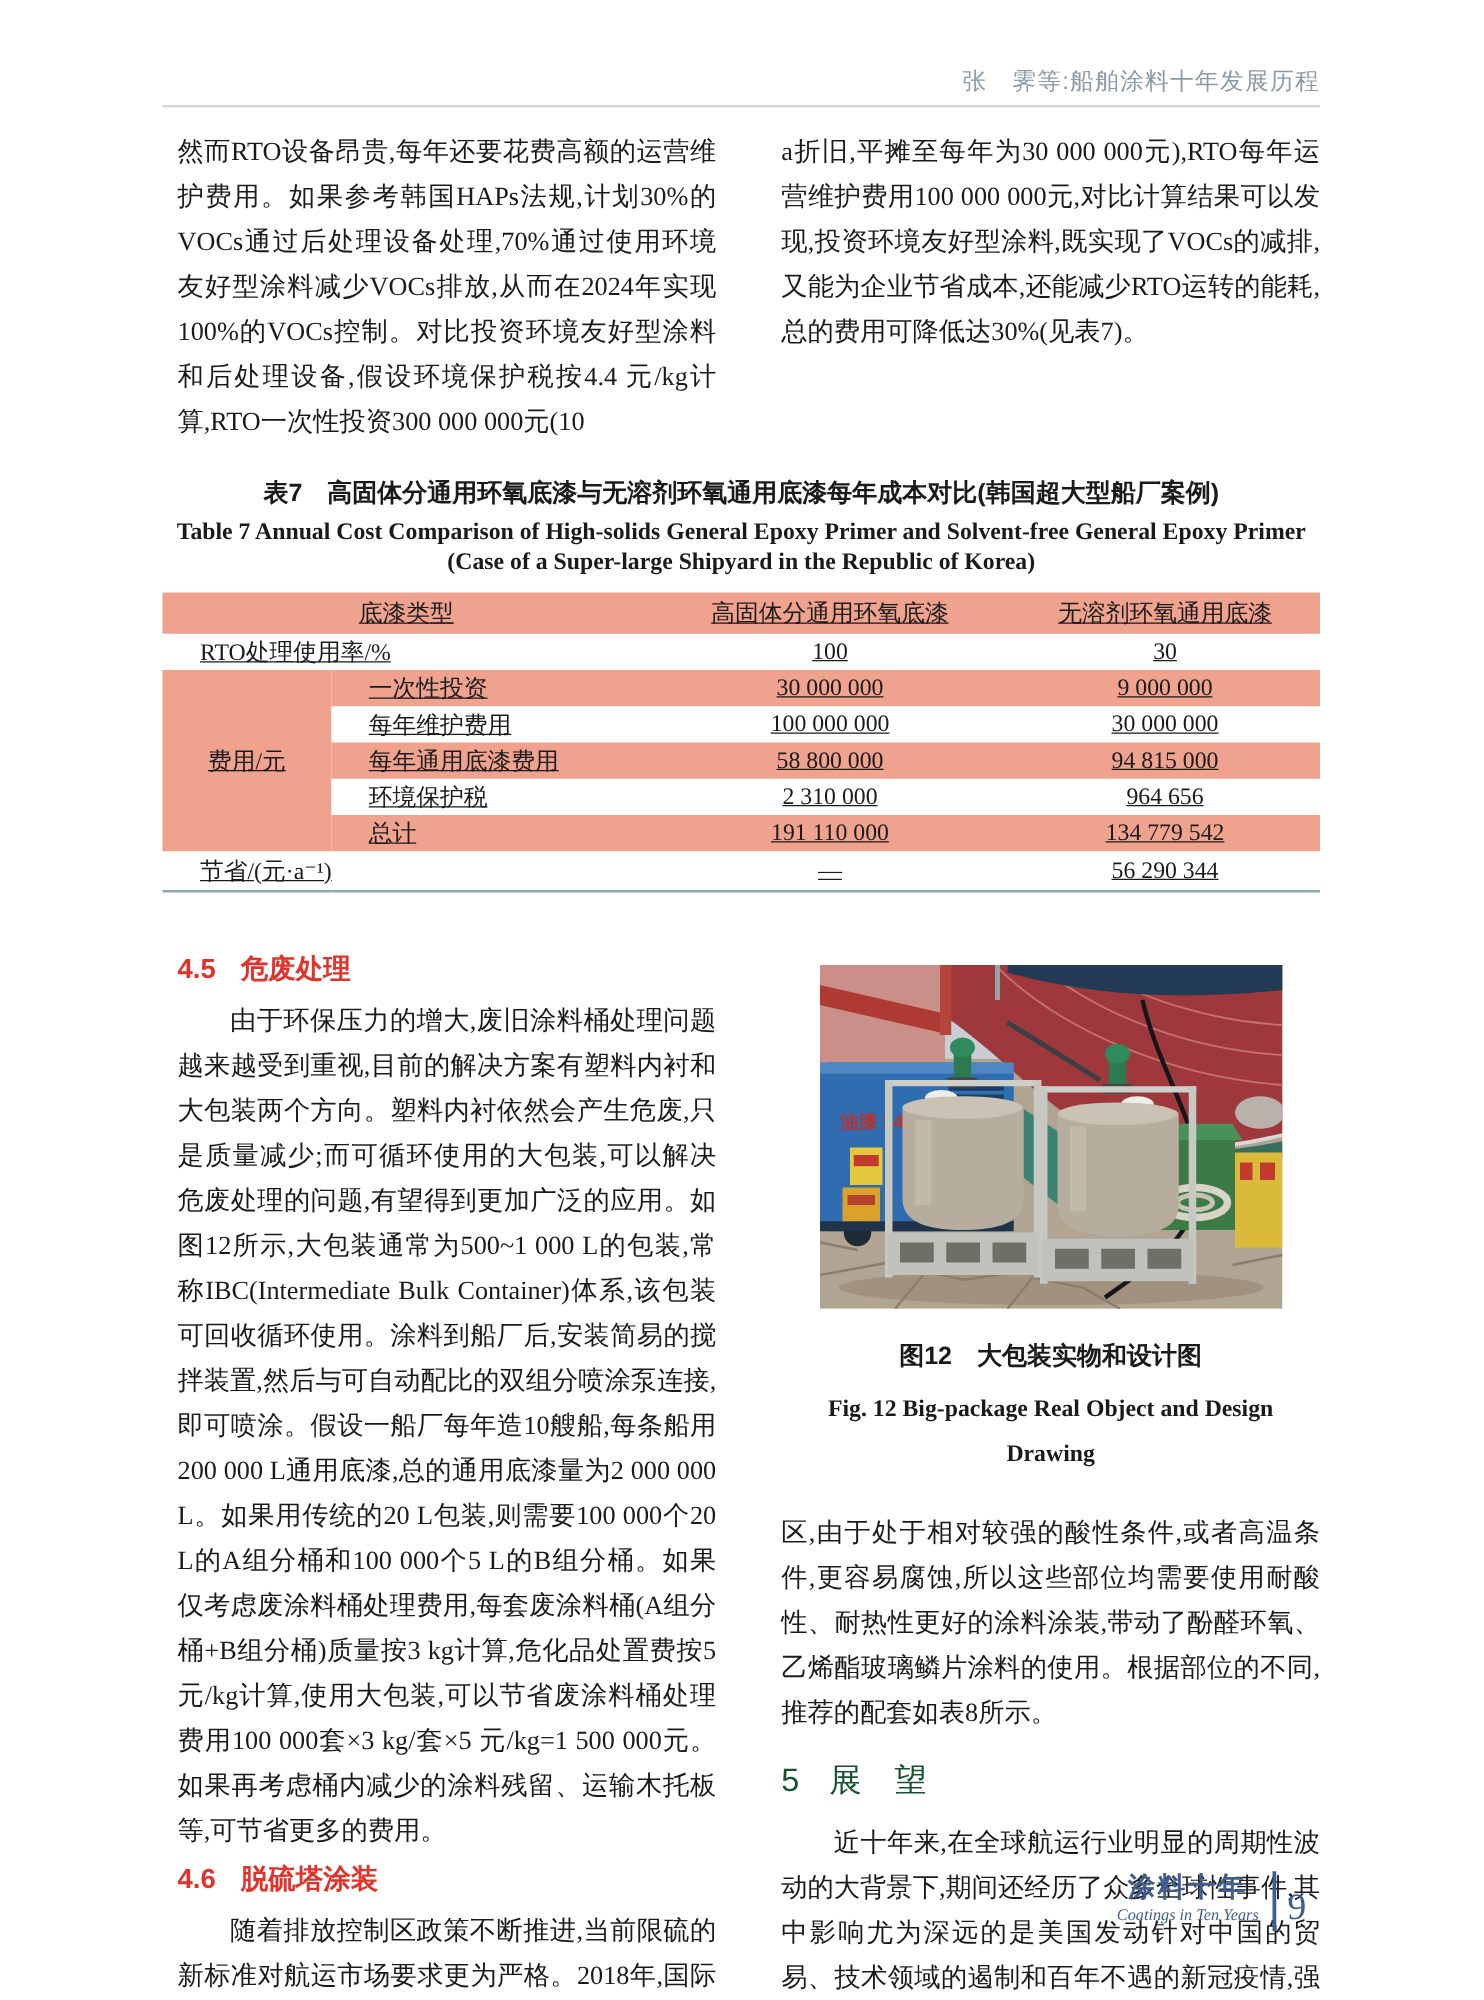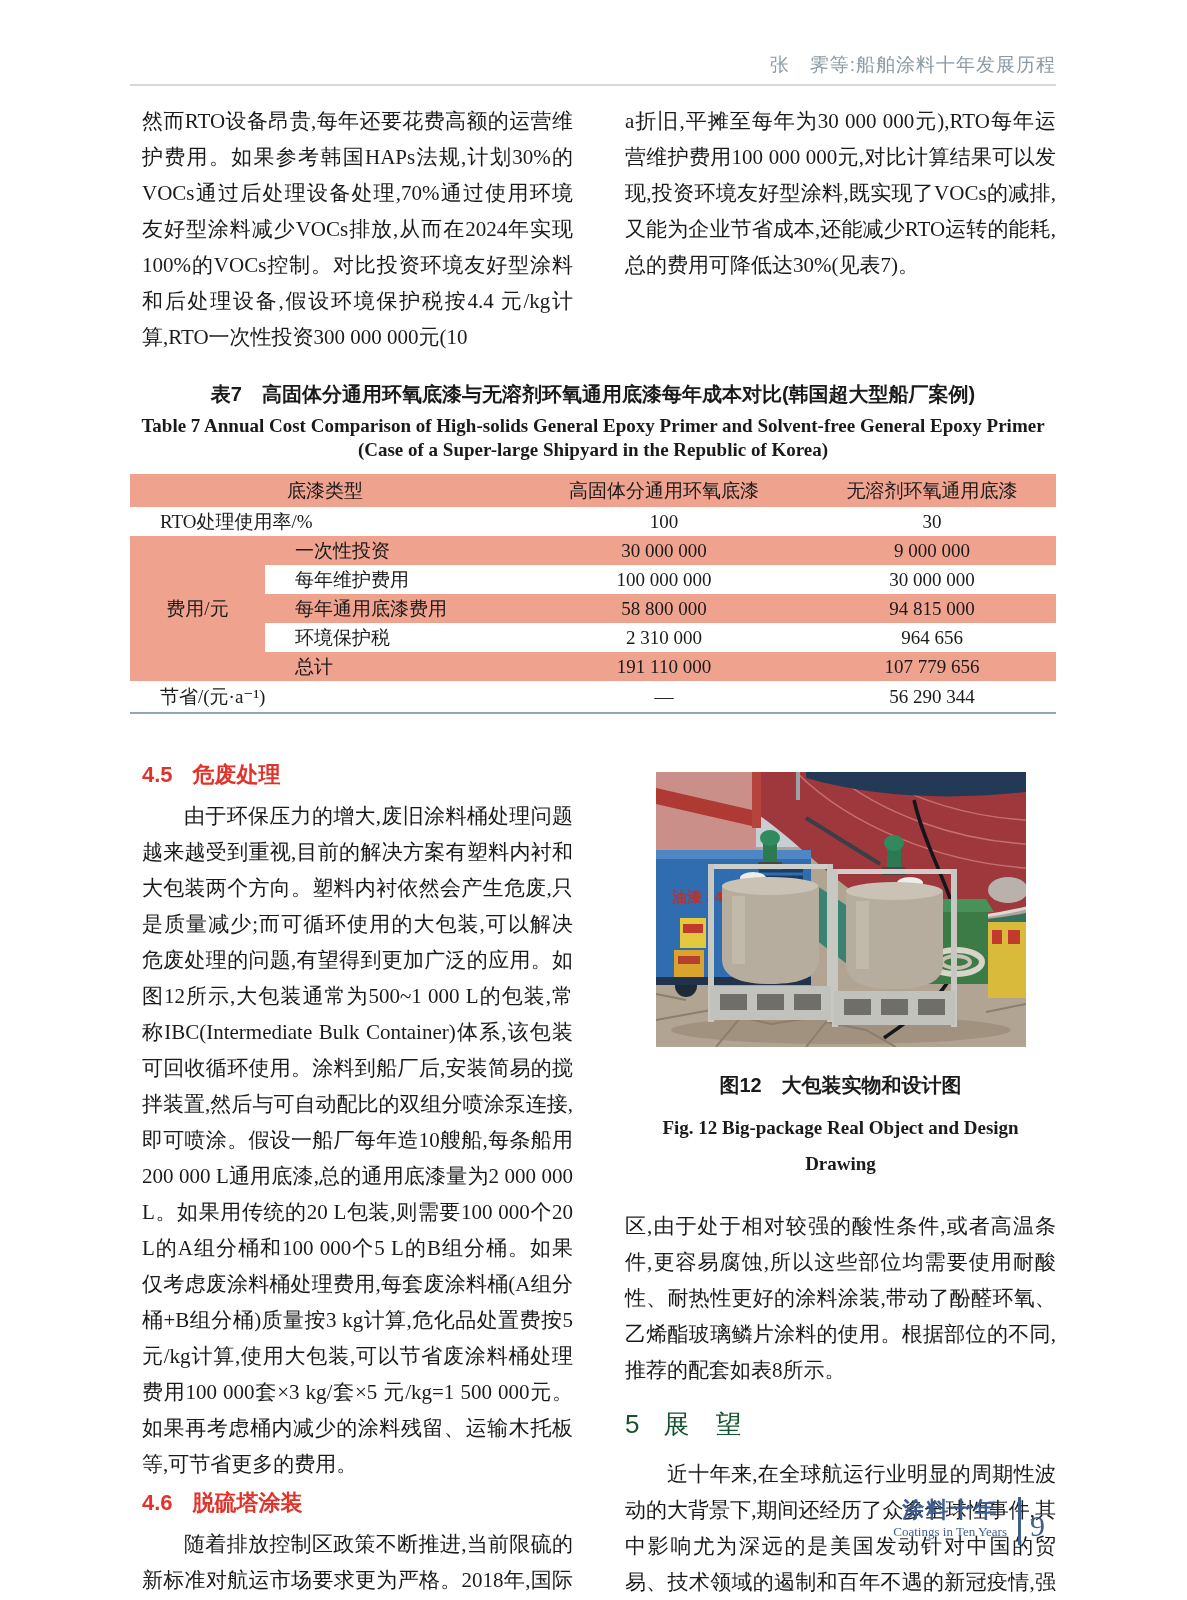--- a/index.html
+++ b/index.html
@@ -23,21 +23,21 @@
   .indent{text-indent:2em;}
   p{margin:0;}
   
   .tablewrap{margin-top:26px;}
   .tbl-title-zh{
     text-align:center;font-weight:bold;font-size:20px;
     font-family:"Liberation Sans","DejaVu Sans",sans-serif;
   }
   .tbl-title-en{text-align:center;font-weight:bold;font-size:19px;margin-top:6px;line-height:24px;}
   table.t7{width:926px;border-collapse:collapse;table-layout:fixed;margin-top:12px;font-size:19px;}
-  table.t7 td{padding:0 6px;height:29px;vertical-align:middle;}
+  table.t7 td{padding:0 6px;height:29px;vertical-align:middle;text-decoration:underline;}
   tr.hdr td{height:33px;}
   .salmon{background:#efa28e;}
   .c{text-align:center;}
   .lbl{padding-left:30px !important;text-align:left;}
   .grp{text-align:center;}
   tr.last td{border-bottom:2px solid #8ea8b0;height:31px;}
   
   .sec-h{
     color:#e2332a;font-weight:bold;font-size:22px;
     font-family:"Liberation Sans","DejaVu Sans",sans-serif;
@@ -61,21 +61,21 @@
   .cont-text{margin-top:26px;}
   
   .footer{
     position:absolute;top:1497px;right:142px;
     display:flex;align-items:flex-start;color:#3f5e8e;
   }
   .footer .zh{
     font-size:22px;font-weight:bold;text-align:center;line-height:26px;
     font-family:"Liberation Sans","DejaVu Sans",sans-serif;letter-spacing:2px;
   }
-  .footer .en{font-size:13px;line-height:18px;white-space:nowrap;}
+  .footer .en{font-size:13px;line-height:18px;white-space:nowrap;font-style:italic;}
   .footer .bar{width:3px;height:48px;background:#3f5e8e;margin:0 9px 0 11px;}
   .footer .num{font-size:30px;padding-top:12px;}
 </style>
 </head>
 <body>
 
 <div class="content">
 
   <div class="running-head">张　霁等:船舶涂料十年发展历程</div>
   <hr class="head-rule">
@@ -130,21 +130,21 @@
         <td class="salmon c">94 815 000</td>
       </tr>
       <tr>
         <td class="lbl">环境保护税</td>
         <td class="c">2 310 000</td>
         <td class="c">964 656</td>
       </tr>
       <tr>
         <td class="salmon lbl">总计</td>
         <td class="salmon c">191 110 000</td>
-        <td class="salmon c">107 779 656</td>
+        <td class="salmon c">134 779 542</td>
       </tr>
       <tr class="last">
         <td class="lbl" colspan="2">节省/(元·a⁻¹)</td>
         <td class="c">—</td>
         <td class="c">56 290 344</td>
       </tr>
     </tbody>
       </table>
   </div>
 

